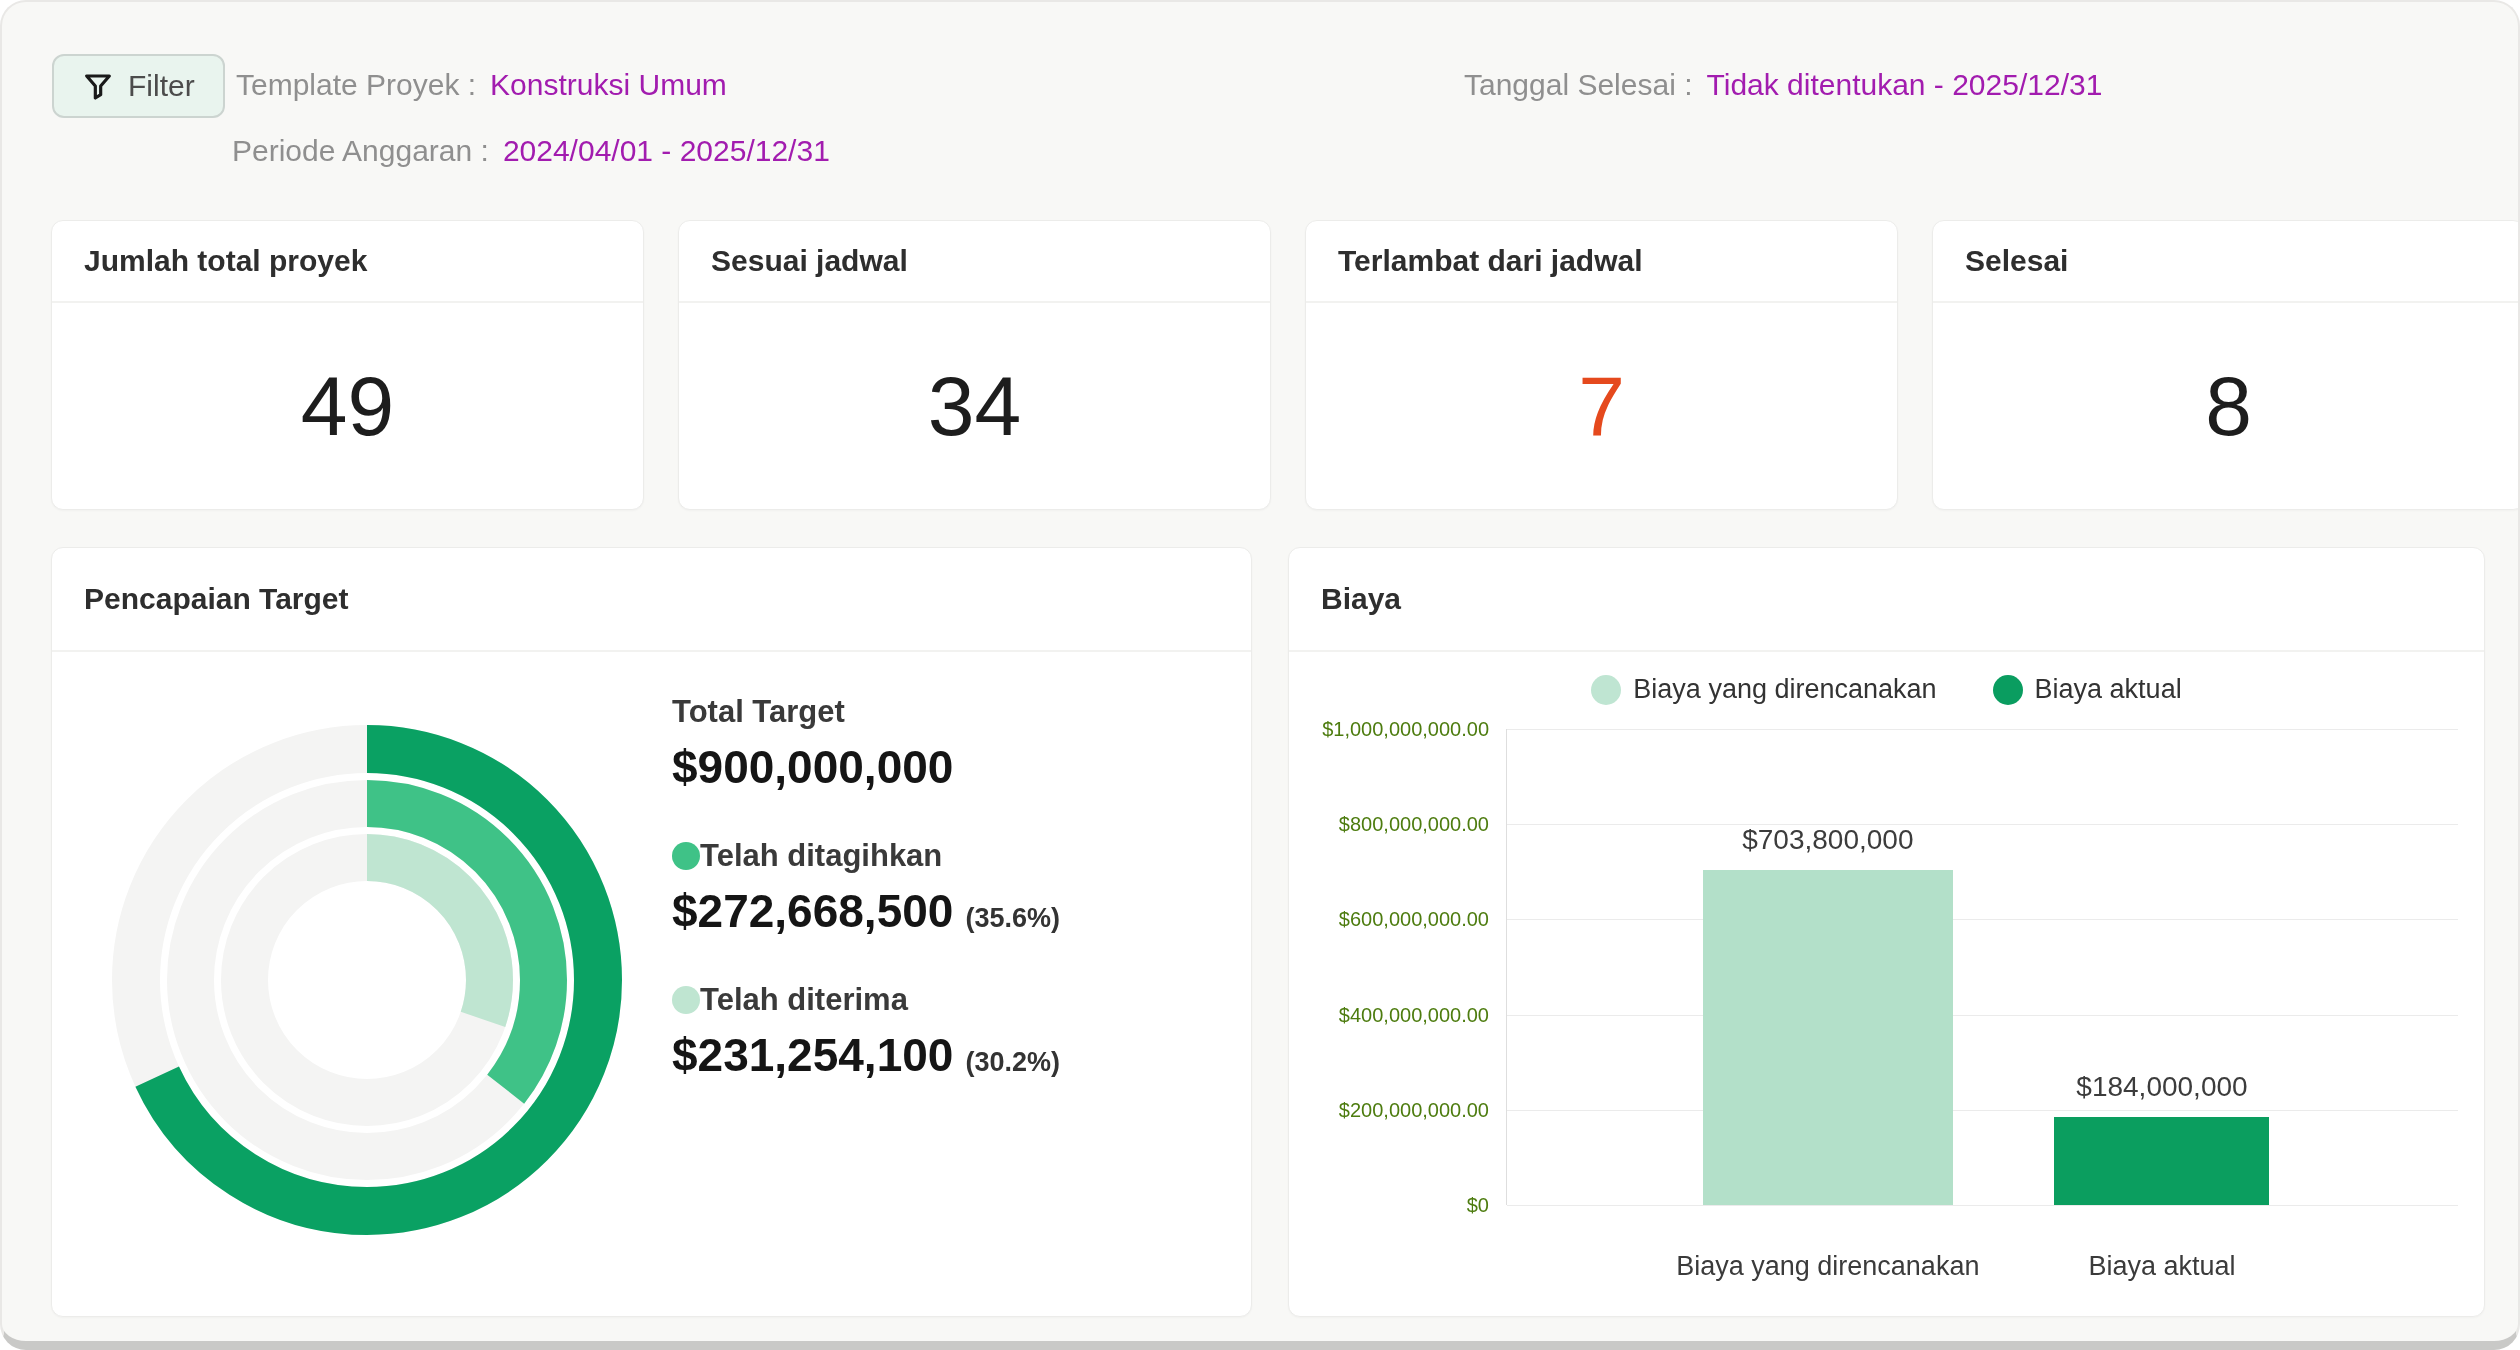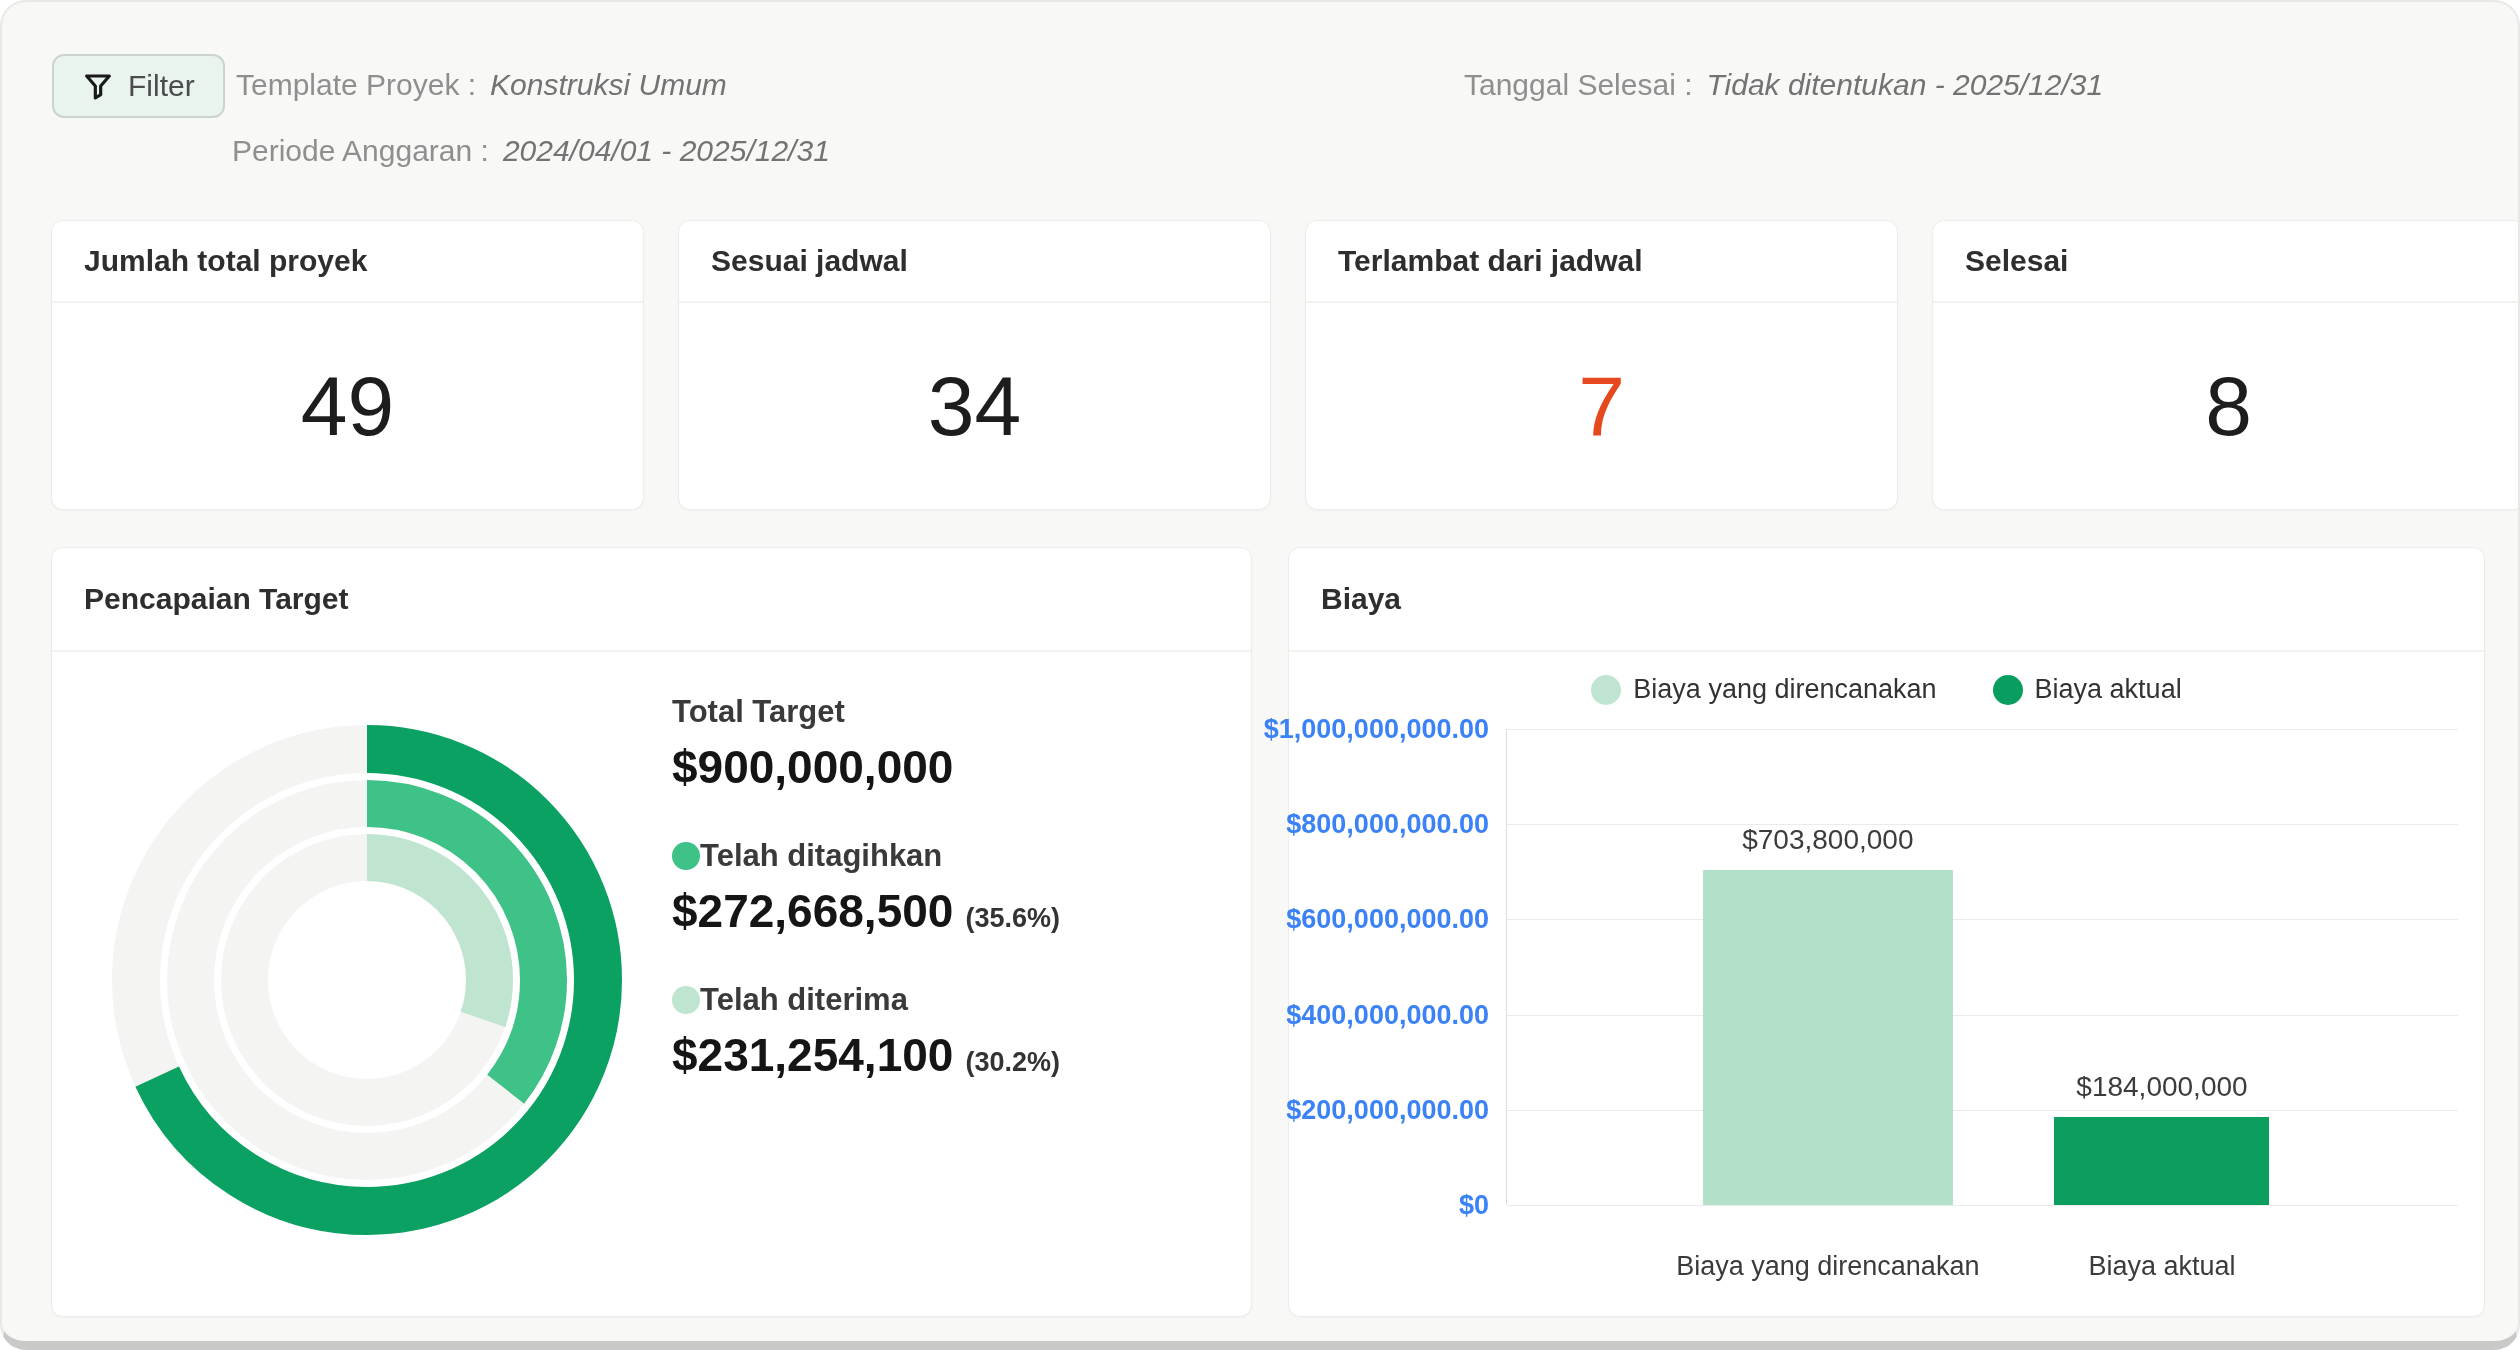--- a/index.html
+++ b/index.html
@@ -13,21 +13,21 @@
   }
   
   .filter-btn {
     position:absolute; left:50px; top:52px; height:64px;
     display:inline-flex; align-items:center; gap:14px;
     padding:0 28px; background:#e9f4ee; border:2px solid #ccd4d0;
     border-radius:12px; font-size:30px; color:#4c4c4c; cursor:pointer;
   }
   .filter-field { position:absolute; display:flex; align-items:baseline; gap:14px; font-size:30px; }
   .filter-field .flabel { color:#8f8f8f; }
-  .filter-field .fvalue { color:#737373; cursor:pointer;font-style:italic; }
+  .filter-field .fvalue { color:#a21caf; cursor:pointer; }
   .ff1 { left:234px; top:66px; }
   .ff2 { left:782px; top:66px; }
   .ff3 { left:1462px; top:66px; }
   .ff4 { left:230px; top:132px; }
   
   .card {
     position:absolute; background:#ffffff; border:1px solid #ececea;
     border-radius:12px; box-shadow:0 1px 2px rgba(0,0,0,0.03);
   }
   .card-header {
@@ -63,21 +63,21 @@
   }
   .bl-item { display:flex; align-items:center; gap:12px; cursor:pointer; }
   .bl-dot { width:30px; height:30px; border-radius:50%; }
   .bar-plot {
     position:absolute; left:217px; top:77px; width:952px; height:476px;
     border-left:1px solid #dedede;
   }
   .gridline { position:absolute; left:0; right:0; height:1px; background:#ebebeb; }
   .ytick {
     position:absolute; right:calc(100% + 18px); transform:translateY(-50%);
-    font-size:27px; color:#3b82f6; white-space:nowrap;font-weight:bold;
+    font-size:20px; color:#4d7c0f; white-space:nowrap;
   }
   .bar { position:absolute; bottom:0; }
   .bar-value {
     position:absolute; transform:translateX(-50%);
     font-size:28px; color:#3c3c3c; white-space:nowrap;
   }
   .xtick {
     position:absolute; top:522px; transform:translateX(-50%);
     font-size:27px; color:#3b3b3b; white-space:nowrap;
   }

